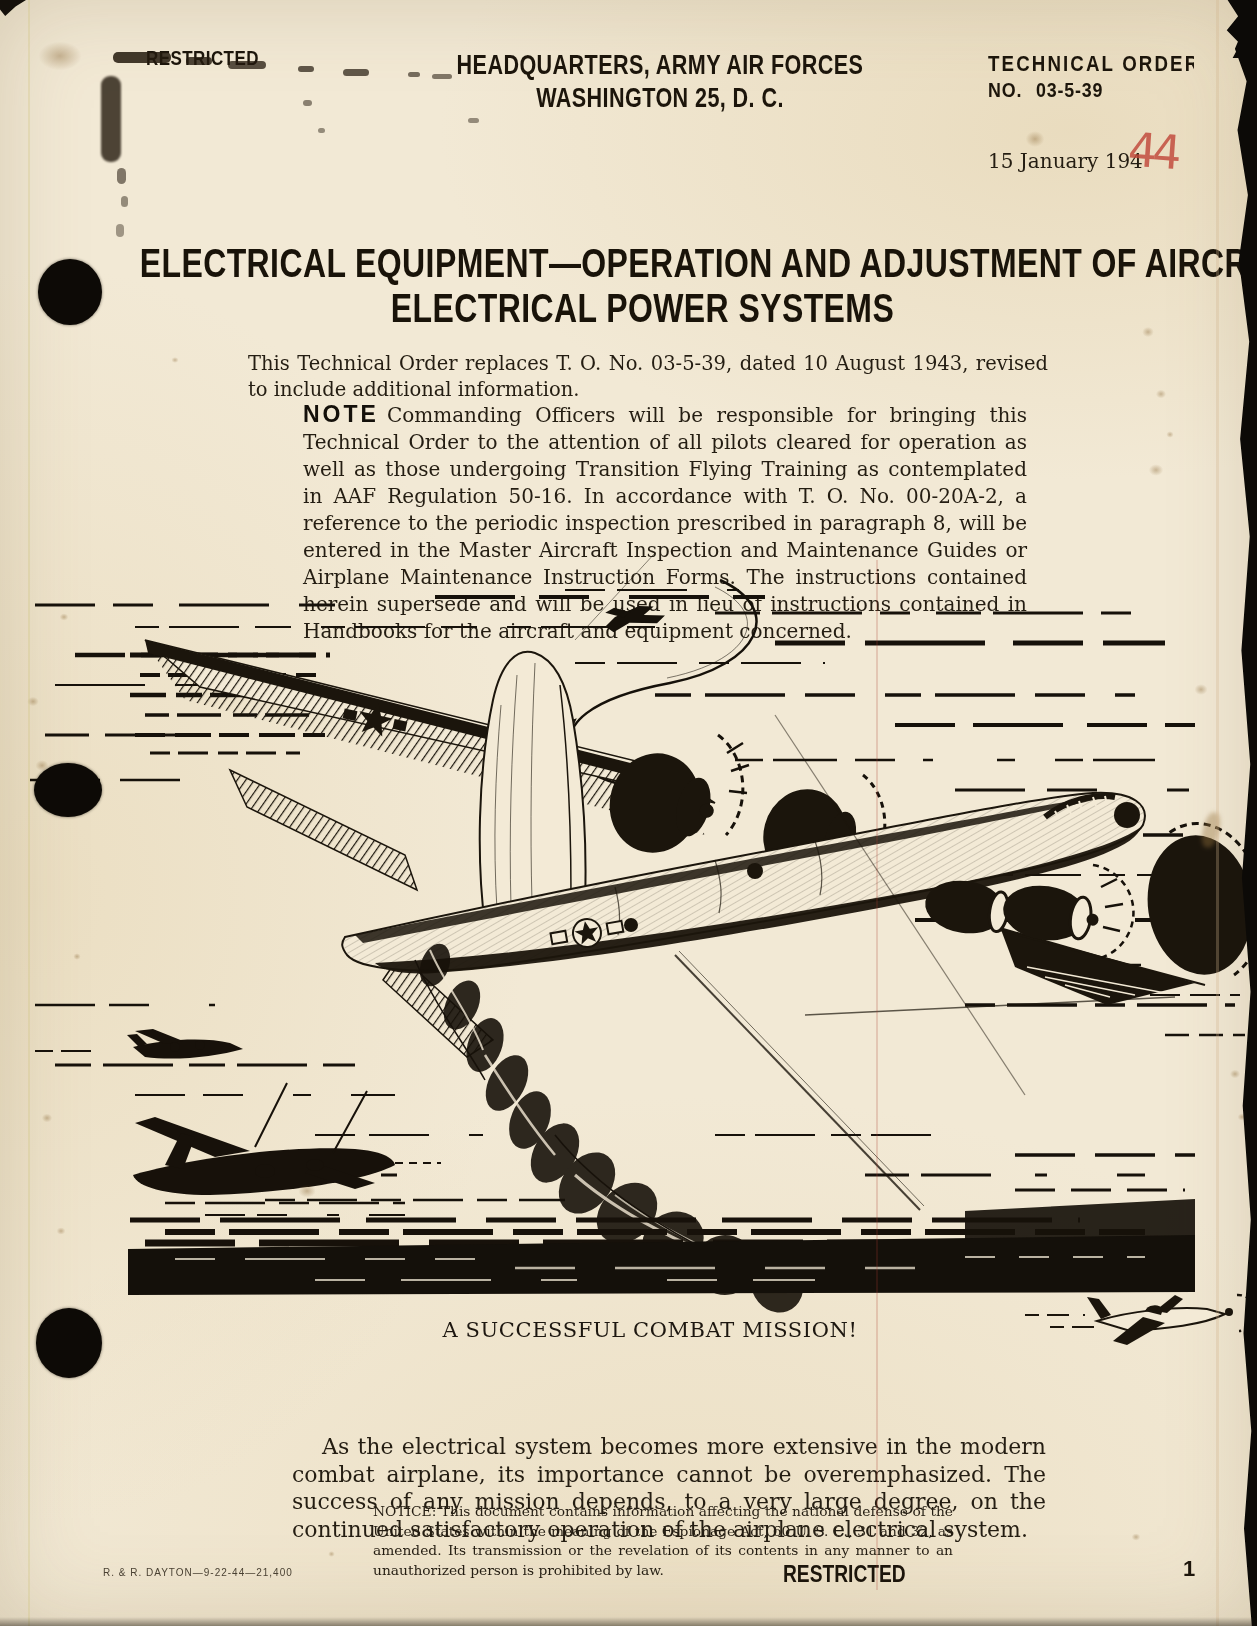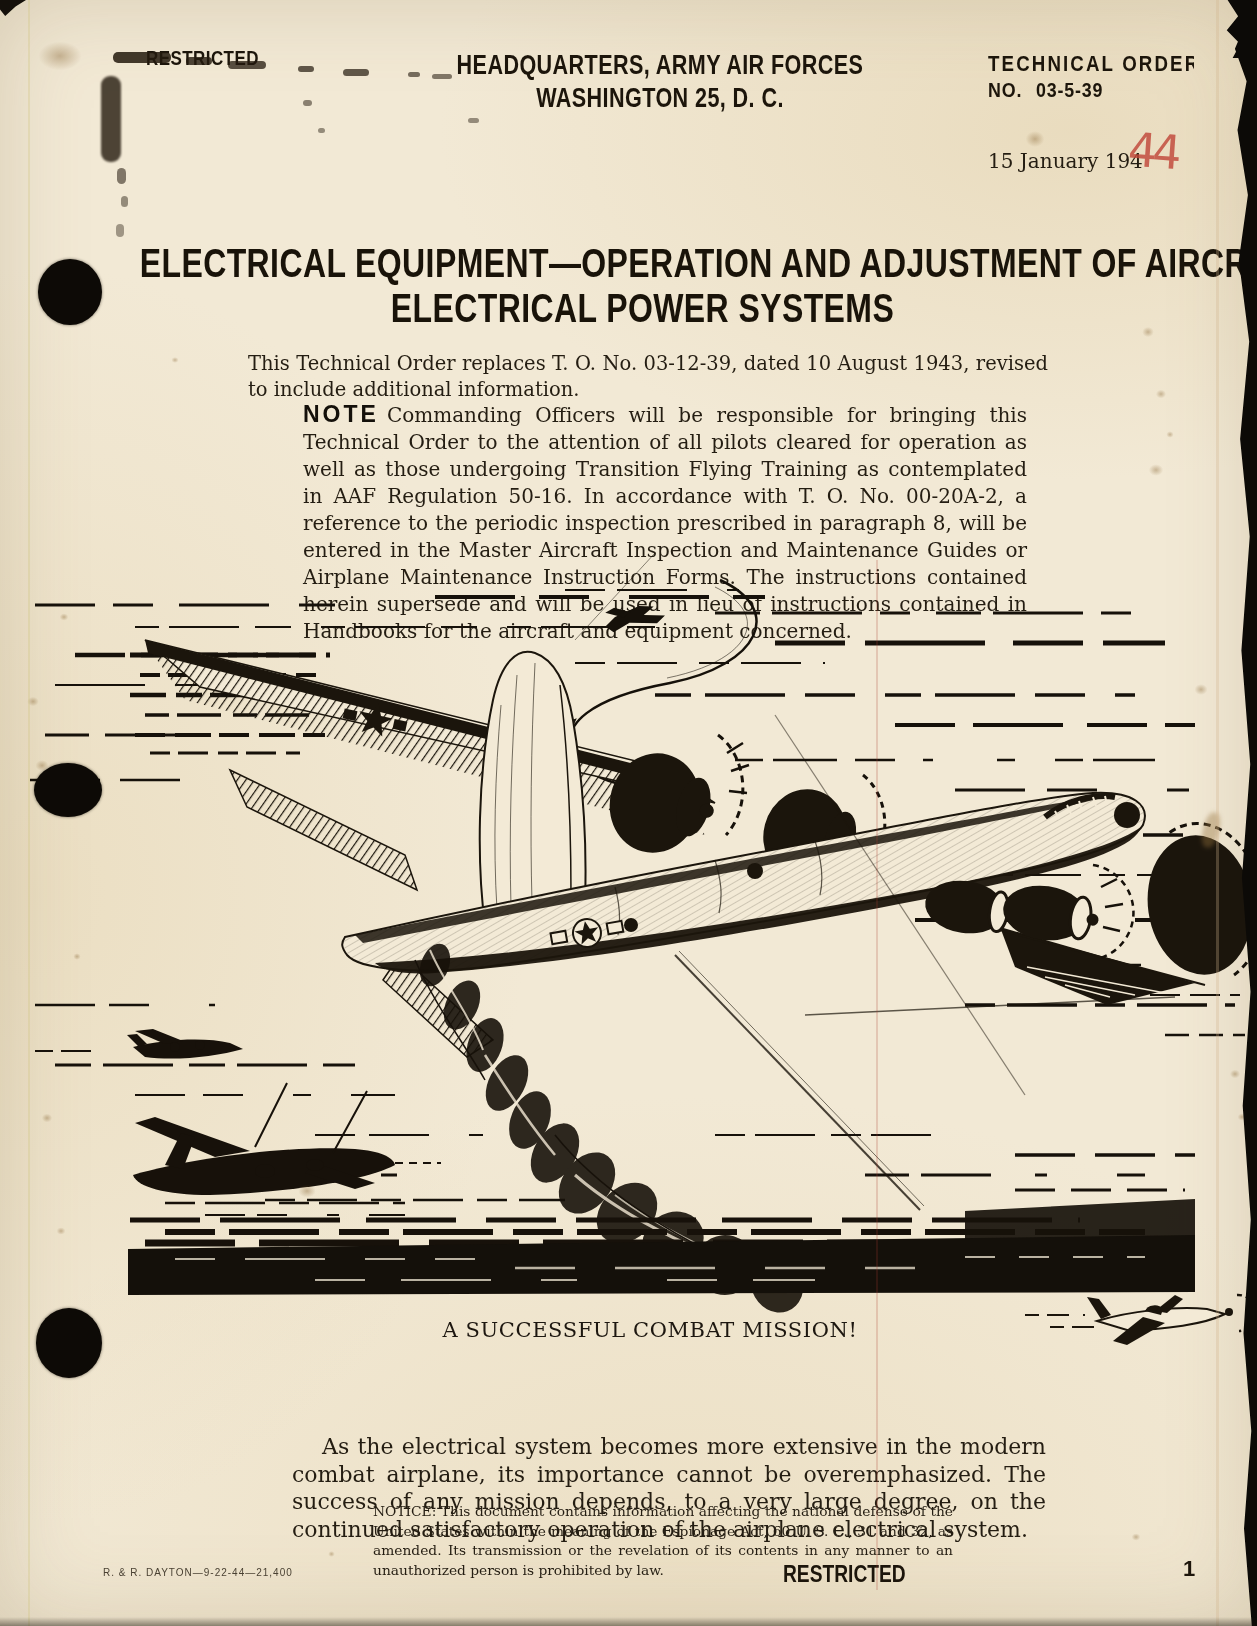--- a/index.html
+++ b/index.html
@@ -86,21 +86,21 @@
   <div class="abs gothic" id="hdr-right2">
     <span class="condL"><span>NO.</span><span class="gap"></span><span>03-5-39</span></span>
   </div>
   <div class="abs serif" id="date">15 January 194</div>
   <div class="abs" id="date-hand">44</div>
 
 
   <div class="abs gothic title-line" id="title1">ELECTRICAL EQUIPMENT—OPERATION AND ADJUSTMENT OF AIRCRAFT</div>
   <div class="abs gothic title-line" id="title2">ELECTRICAL POWER SYSTEMS</div>
 
-  <div class="abs serif" id="intro">This Technical Order replaces T. O. No. 03-12-39, dated 10 August 1943, revised to include additional information.</div>
+  <div class="abs serif" id="intro">This Technical Order replaces T. O. No. 03-5-39, dated 10 August 1943, revised to include additional information.</div>
   <div class="abs serif" id="note">
     <span class="note-label">NOTE</span><span>Commanding Officers will be responsible for bringing this Technical Order to the attention of all pilots cleared for operation as well as those undergoing Transition Flying Training as contemplated in AAF Regulation 50-16. In accordance with T. O. No. 00-20A-2, a reference to the periodic inspection prescribed in paragraph 8, will be entered in the Master Aircraft Inspection and Maintenance Guides or Airplane Maintenance Instruction Forms. The instructions contained herein supersede and will be used in lieu of instructions contained in Handbooks for the aircraft and equipment concerned.</span>
   </div>
 
   <svg id="illu" class="abs" width="1235" height="830" viewBox="0 0 1235 830">
     <defs>
       <pattern id="ht1" width="7" height="7" patternUnits="userSpaceOnUse" patternTransform="rotate(35)">
         <line x1="0" y1="0" x2="0" y2="7" stroke="#1b150c" stroke-width="2.4"></line>
       </pattern>
       <pattern id="ht2" width="9" height="9" patternUnits="userSpaceOnUse" patternTransform="rotate(-25)">

